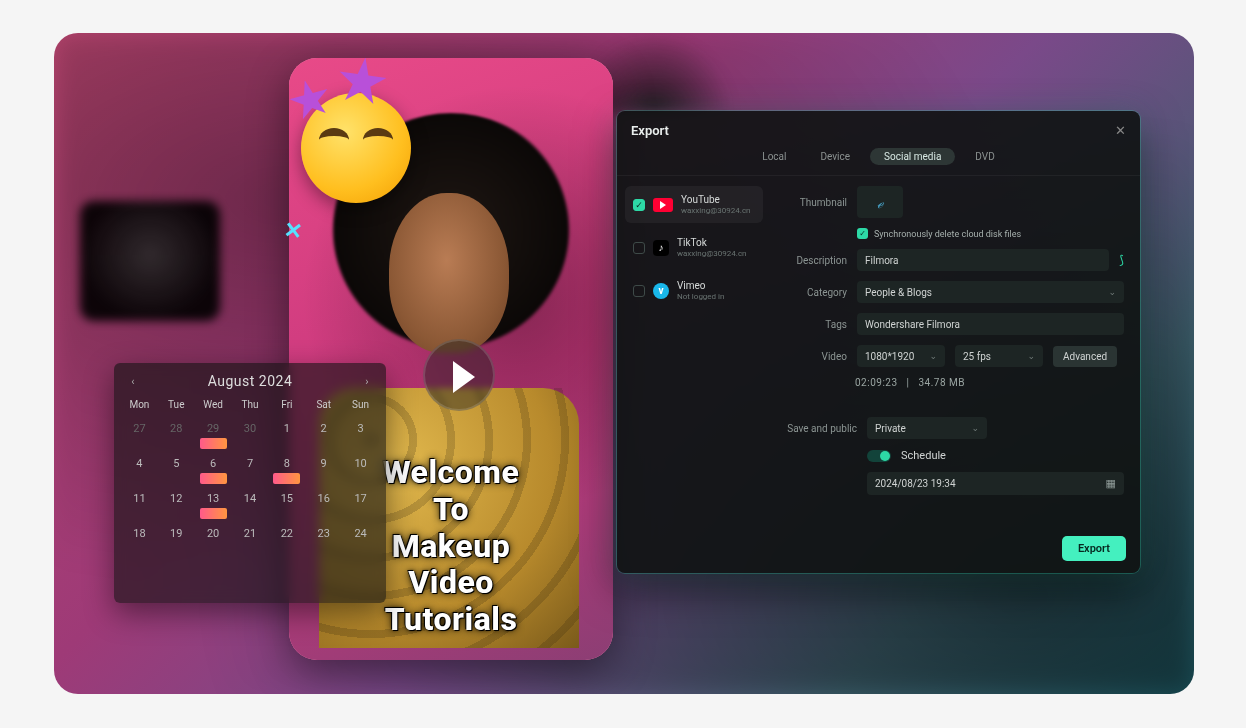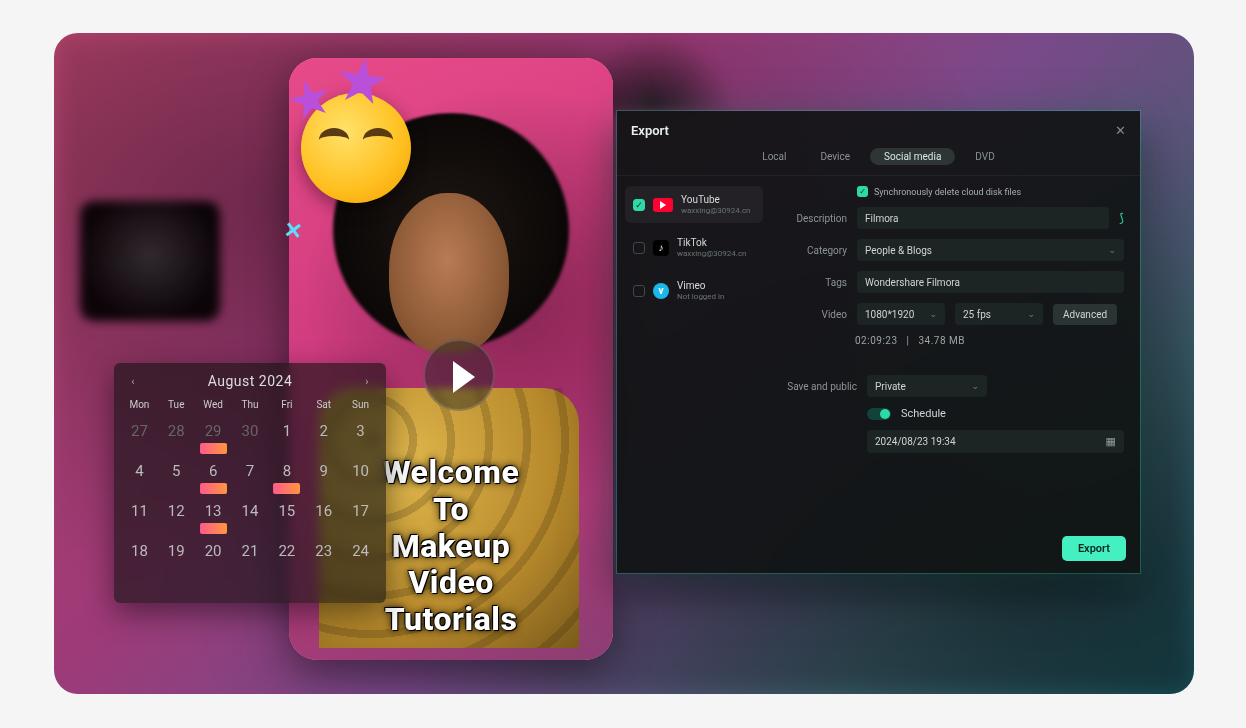--- a/index.html
+++ b/index.html
@@ -100,30 +100,30 @@
   backdrop-filter: blur(6px);
   border-radius:6px;
   box-shadow: 0 10px 30px rgba(0,0,0,.45);
   color:#ddd; font-size:11px;
 }
 .cal-head { display:flex; align-items:center; justify-content:space-between; padding:10px 12px 6px; }
 .cal-title { font-size:14px; letter-spacing:.5px; }
 .nav-btn { color:#aaa; cursor:pointer; width:14px; text-align:center; }
 .cal-grid { display:grid; grid-template-columns:repeat(7,1fr); padding:4px 8px 8px; gap:2px; }
 .dow { text-align:center; font-size:10px; color:#ccc; padding-bottom:4px; }
-.cell { text-align:center; font-size:15px; padding:6px 0 14px; position:relative; color:#bbb; }
+.cell { text-align:center; font-size:11px; padding:6px 0 14px; position:relative; color:#bbb; }
 .cell.out { color:#666; }
 .cell .thumb { position:absolute; left:4px; right:4px; bottom:0; height:11px; background:linear-gradient(90deg,#ff5a8a,#ff9640); border-radius:2px; }
 
 
 .export {
   position:absolute; left:563px; top:78px;
   width:523px; height:462px;
   background: rgba(16,20,20,.92);
-  border-radius:0;
+  border-radius:8px;
   box-shadow: 0 0 0 1px rgba(56,222,183,.25), 0 0 30px rgba(56,222,183,.15), 0 16px 40px rgba(0,0,0,.55);
   color:#cfd3d2; font-size:11px;
 }
 .ex-head { display:flex; align-items:center; justify-content:space-between; padding:12px 14px 8px; }
 .ex-title { font-size:13px; font-weight:600; color:#e9edec; }
 .close { color:#888; cursor:pointer; font-size:13px; }
 .tabs { display:flex; gap:6px; justify-content:center; padding:2px 0 10px; }
 .tab { padding:3px 14px; border-radius:12px; color:#8b9190; font-size:10px; cursor:pointer; }
 .tab.active { background:#2d3635; color:#d7e8e3; }
 
@@ -280,20 +280,24 @@
             <div class="chk"></div>
             <div class="vm">v</div>
             <div class="p-text">
               <div class="name">Vimeo</div>
               <div class="sub">Not logged in</div>
             </div>
           </div>
         </div>
 
       <div class="form">
+        <div class="row">
+          <span class="lab">Thumbnail</span>
+          <div class="thumb-box">ℯ</div>
+        </div>
         <div class="check-row">
           <span class="mini-chk">✓</span>
           <span>Synchronously delete cloud disk files</span>
         </div>
         <div class="row">
           <span class="lab">Description</span>
           <div class="field">
             <span>Filmora</span>
           </div>
           <span class="ai-icon">⟆</span>

